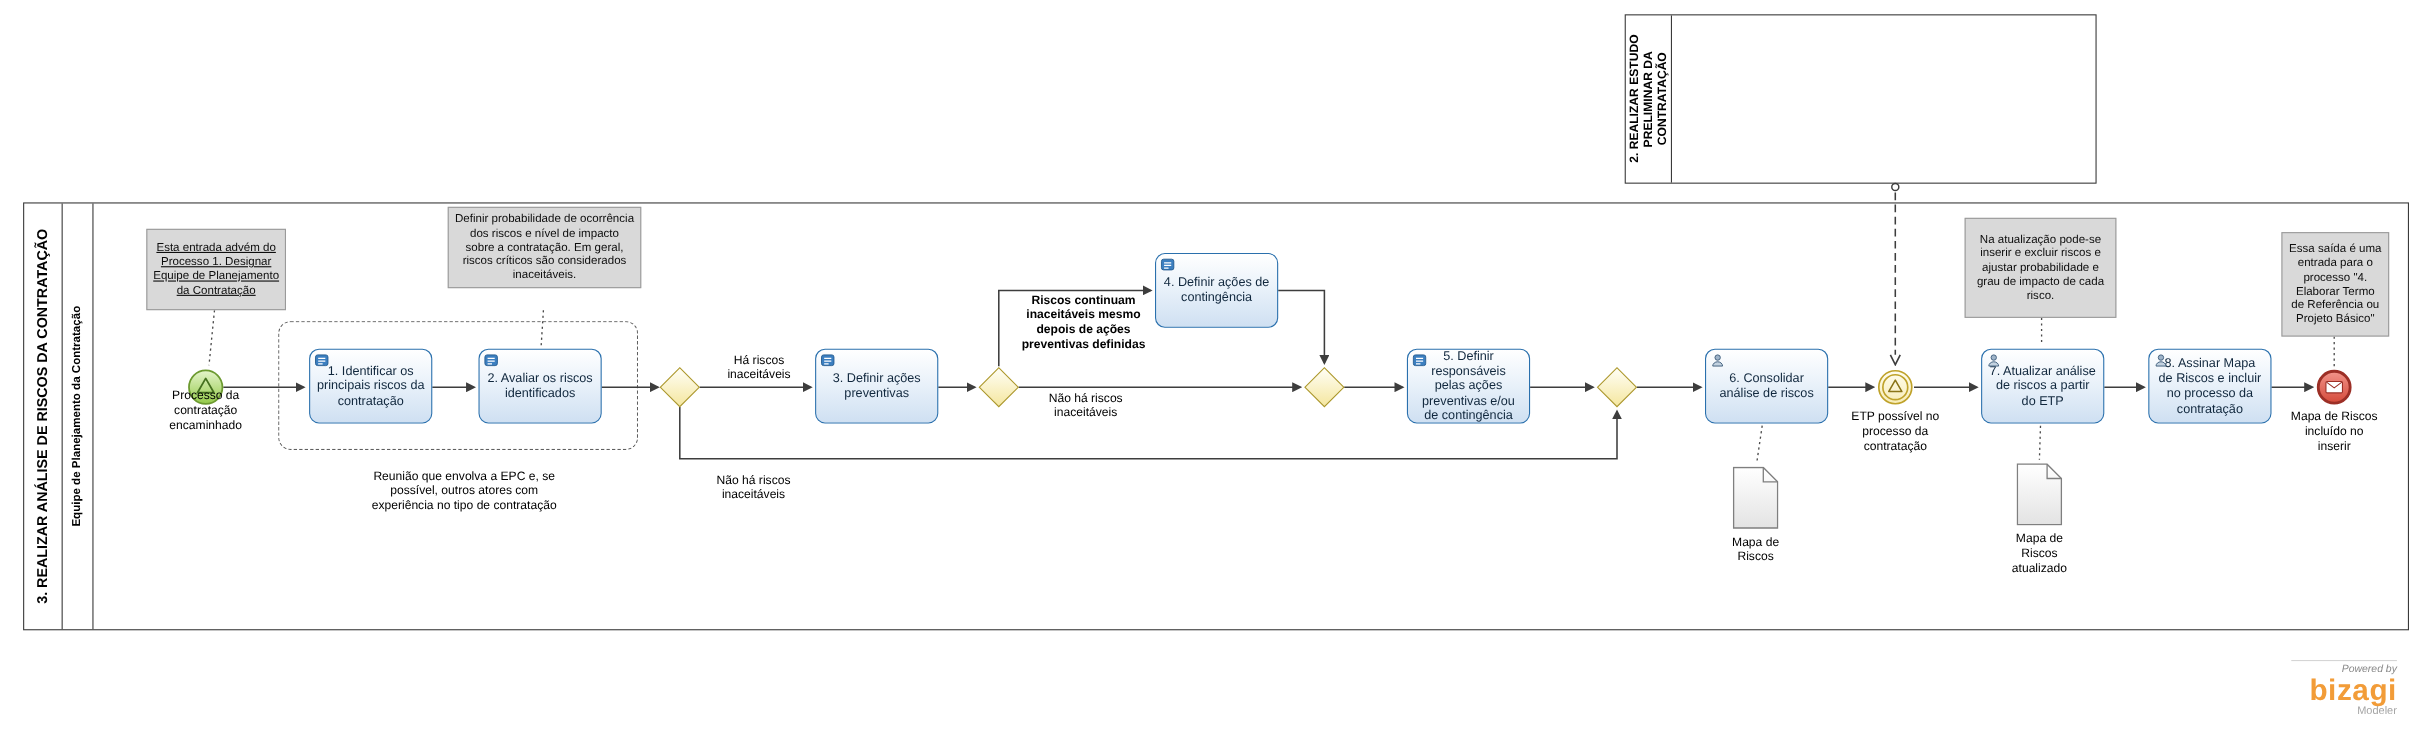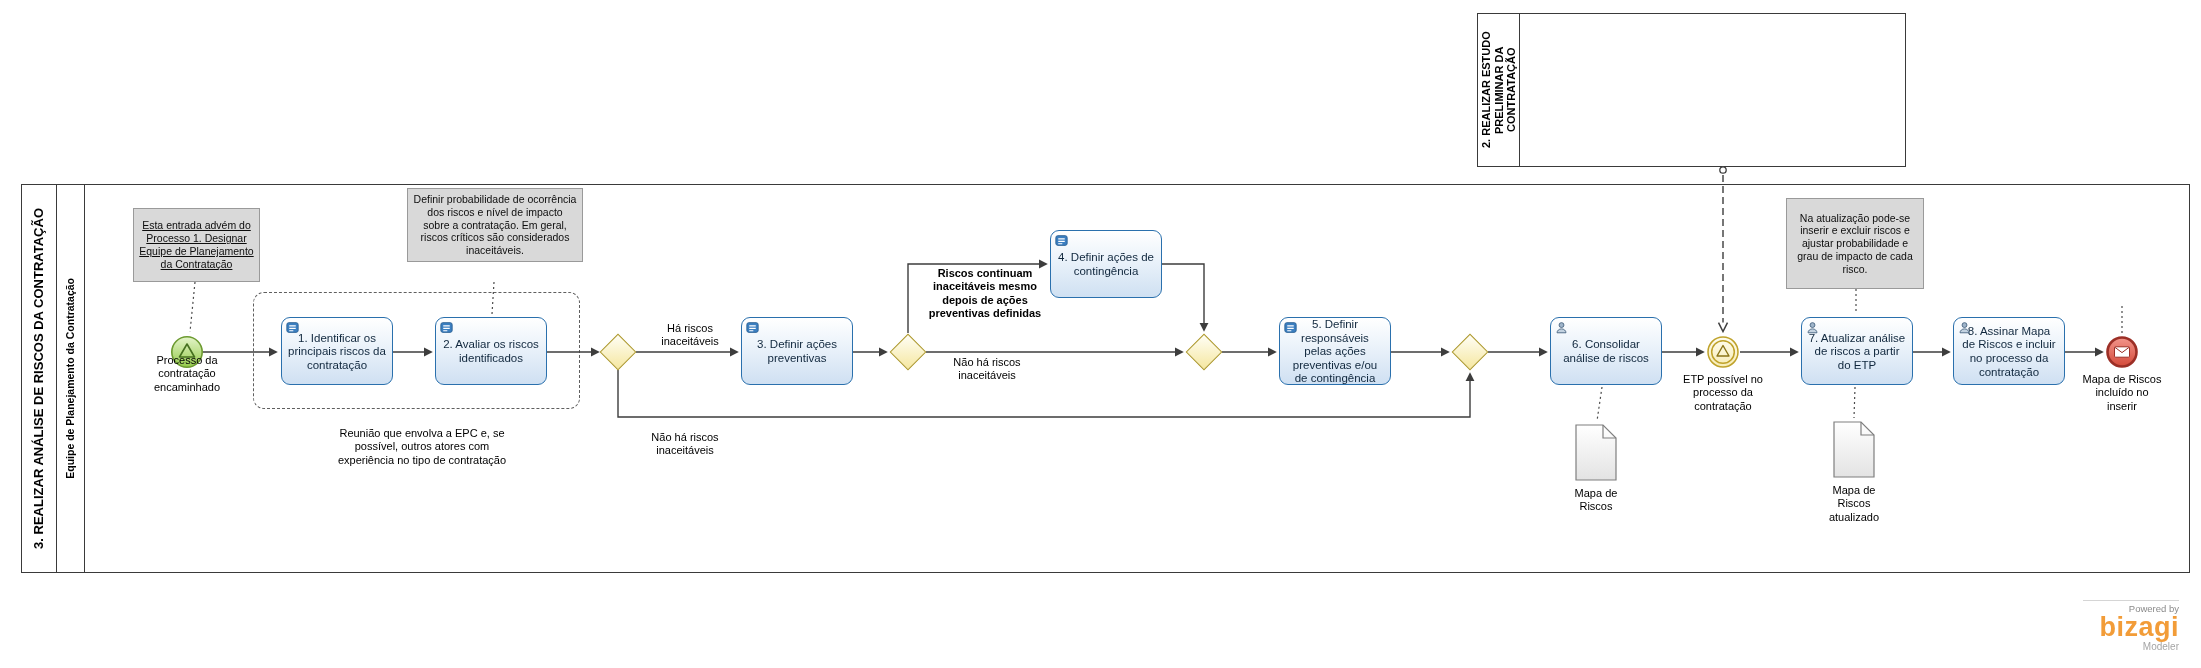--- a/index.html
+++ b/index.html
@@ -43,21 +43,21 @@
   
   .group { position:absolute; border:1.5px dashed #5f5f5f; border-radius:11px; }
 
   .flows { position:absolute; left:0; top:0; pointer-events:none; }
   .flow { fill:none; stroke:#3d3d3d; stroke-width:1.4; }
   .assoc { fill:none; stroke:#4a4a4a; stroke-width:1.2; stroke-dasharray:2 3; }
   .msg { fill:none; stroke:#3d3d3d; stroke-width:1.4; stroke-dasharray:7 4; }
 
   
   .brand { position:absolute; right:22px; bottom:16px; text-align:right; width:96px; }
-  .brand .powered { font-size:9.5px; color:#8a8a8a; border-top:1px solid #d5d5d5; padding-top:2px; }
+  .brand .powered { font-size:9.5px; color:#8a8a8a; border-top:1px solid #d5d5d5; padding-top:2px;font-style:italic; }
   .brand .bizagi { font-size:27px; font-weight:bold; color:#f29c38; letter-spacing:0.5px; line-height:1; }
   .brand .modeler { font-size:10px; color:#a5a5a5; }
 </style>
 </head>
 <body>
 
 <div class="canvas">
 
   <svg width="0" height="0" style="position:absolute" aria-hidden="true">
     <defs>
@@ -258,20 +258,23 @@
 
   <div class="annotation" style="left:133px; top:208px; width:127px; height:74px;text-decoration:underline;">
     <span>Esta entrada advém do Processo 1. Designar Equipe de Planejamento da Contratação</span>
   </div>
   <div class="annotation" style="left:407px; top:188px; width:176px; height:74px;">
     <span>Definir probabilidade de ocorrência dos riscos e nível de impacto sobre a contratação. Em geral, riscos críticos são considerados inaceitáveis.</span>
   </div>
   <div class="annotation" style="left:1786px; top:198px; width:138px; height:91px;">
     <span>Na atualização pode-se inserir e excluir riscos e ajustar probabilidade e grau de impacto de cada risco.</span>
   </div>
+  <div class="annotation" style="left:2074px; top:211px; width:98px; height:95px;">
+    <span>Essa saída é uma entrada para o processo "4. Elaborar Termo de Referência ou Projeto Básico"</span>
+  </div>
 
   <div class="lbl" style="left:655px; top:322px; width:70px;">Há riscos inaceitáveis</div>
   <div class="lbl" style="left:645px; top:431px; width:80px;">Não há riscos inaceitáveis</div>
   <div class="lbl" style="left:922px; top:267px; width:126px;font-weight:bold;">Riscos continuam inaceitáveis mesmo depois de ações preventivas definidas</div>
   <div class="lbl" style="left:947px; top:356px; width:80px;">Não há riscos inaceitáveis</div>
 
   <div class="lbl" style="left:336px; top:427px; width:172px;">Reunião que envolva a EPC e, se possível,  outros atores com experiência no tipo de contratação</div>
 
   <div class="brand">
     <div class="powered">Powered by</div>

